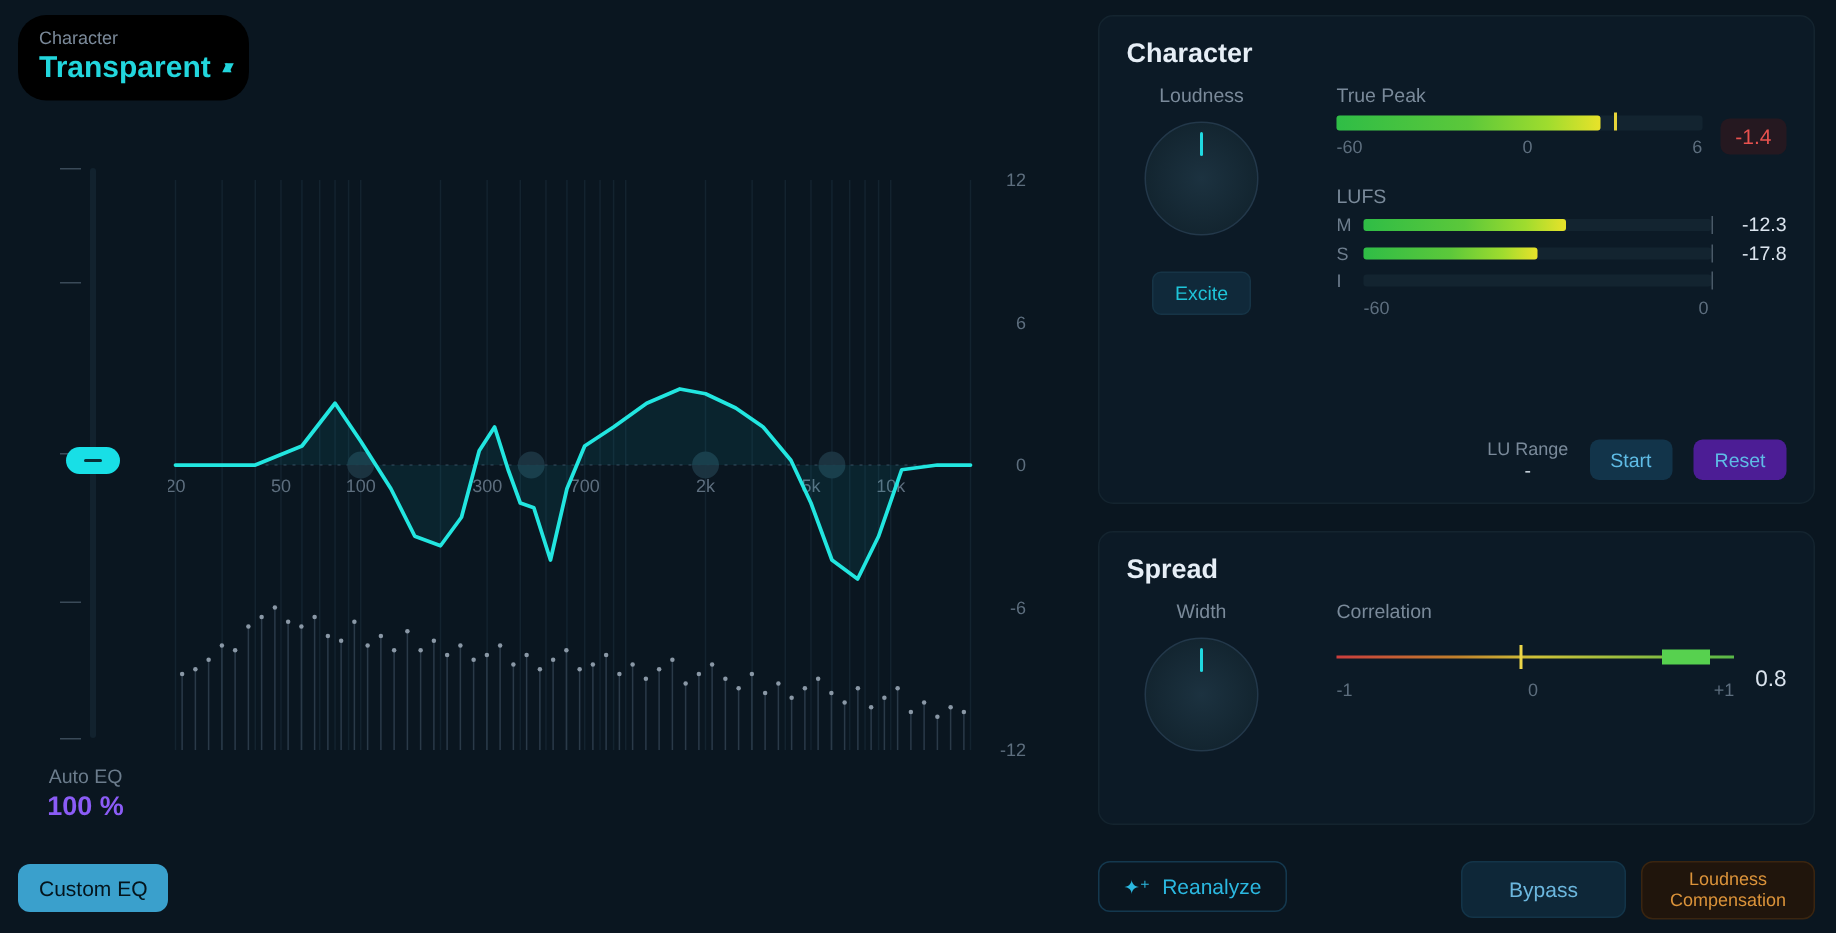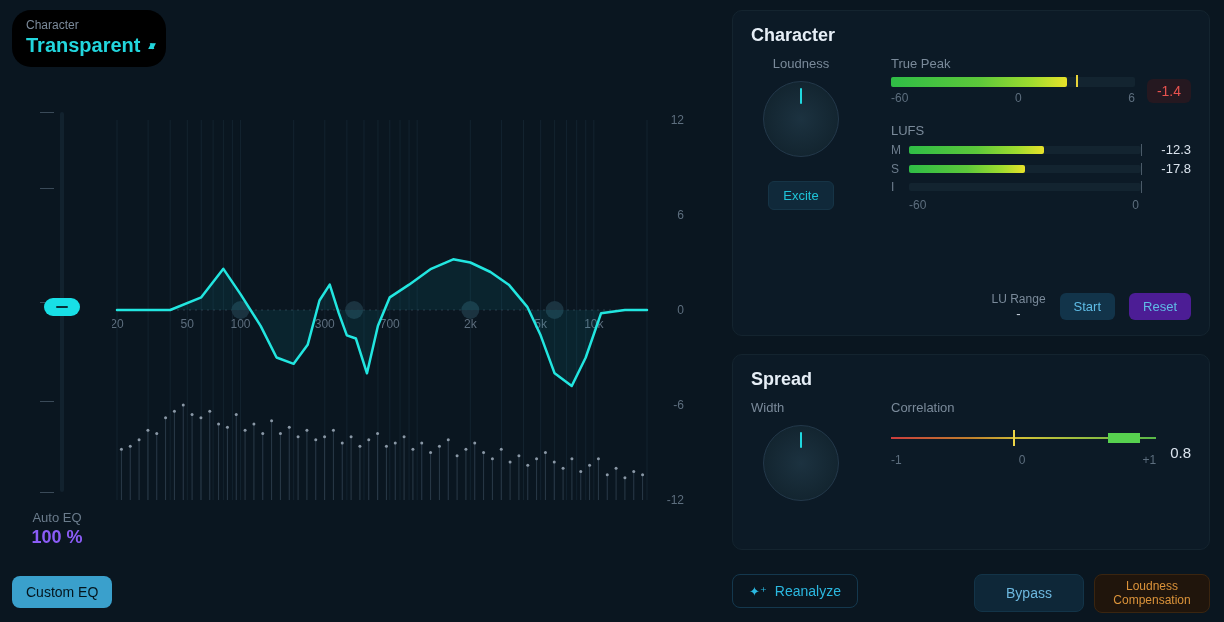--- a/index.html
+++ b/index.html
@@ -447,21 +447,21 @@
       <div class="val">-</div>
     </div>
     <button class="btn-small">Start</button>
     <button class="btn-small reset">Reset</button>
   </div>
 </div>
 
 <div class="panel spread">
   <h2>Spread</h2>
   <div style="display:flex; gap:40px;">
-    <div style="width:100px; text-align:left;">
+    <div style="width:100px; text-align:center;">
       <div class="sub-lbl" style="margin-bottom:10px">Width</div>
       <div class="knob" style="margin:0 auto"></div>
     </div>
     <div style="flex:1;">
       <div class="sub-lbl">Correlation</div>
       <div style="display:flex; align-items:center; gap:14px; margin-top:22px;">
         <div style="flex:1;">
           <div class="corr-track">
             <div class="corr-tick" id="corr-tick" style="left: 46%;"></div>
             <div class="corr-highlight" id="corr-block" style="left: 82%; width: 12%;"></div>

